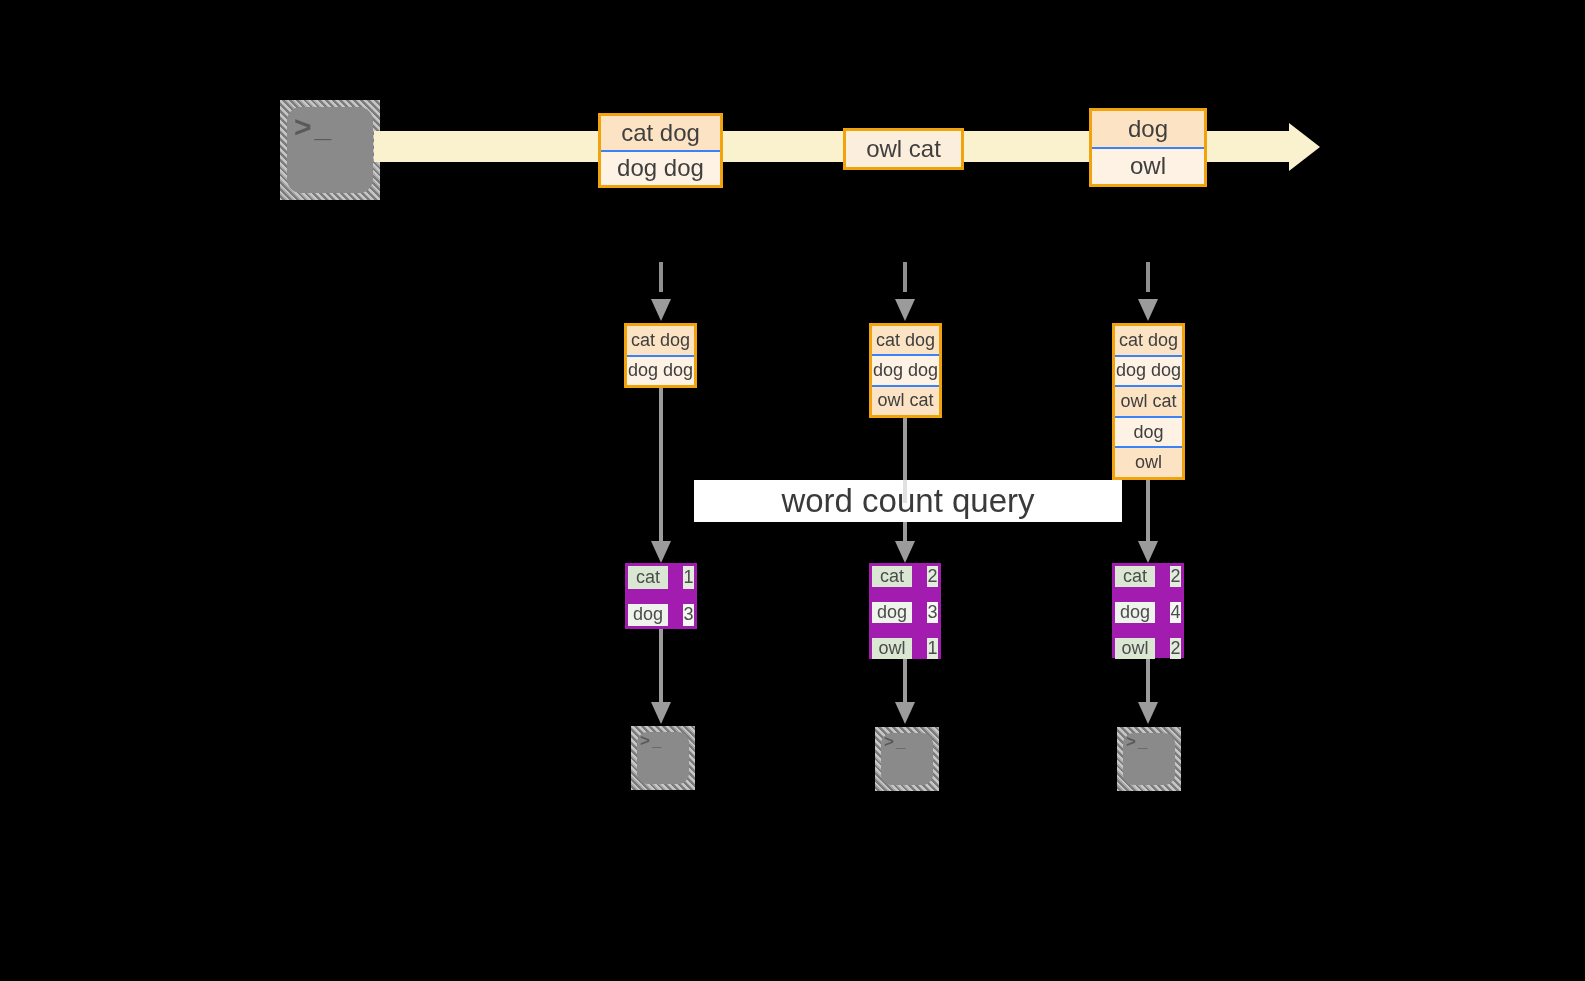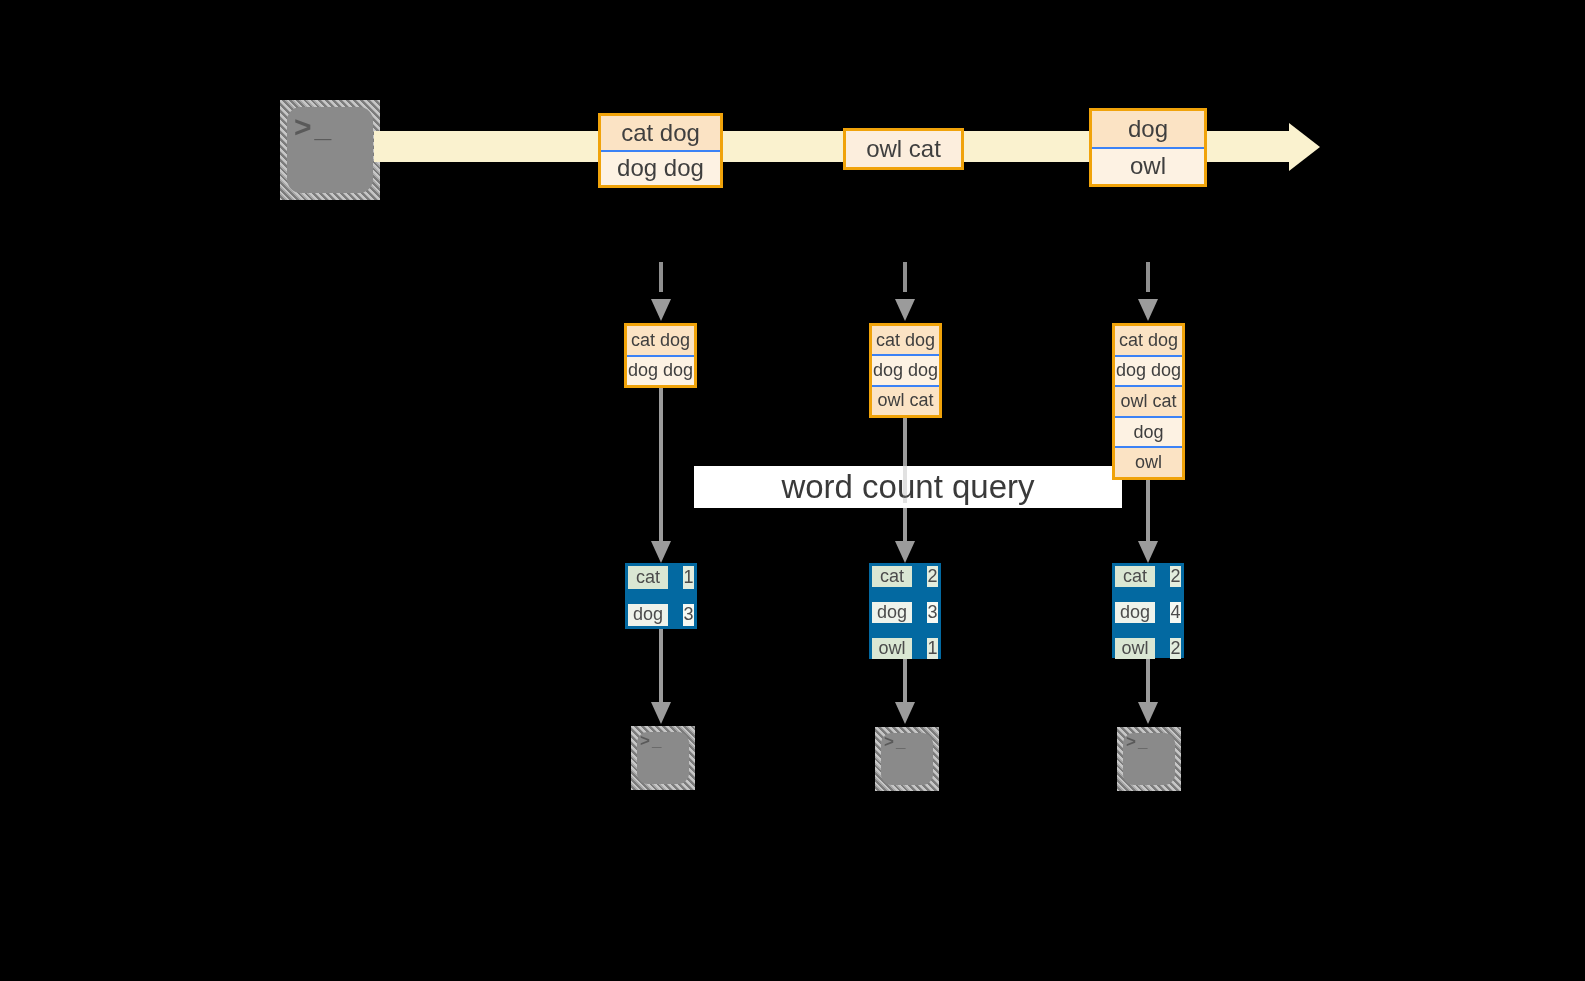--- a/index.html
+++ b/index.html
@@ -38,27 +38,27 @@
   #batch-2{left:869px;top:323px;width:73px;height:95px;}
   #batch-3{left:1112px;top:323px;width:73px;height:157px;z-index:10;}
 
   
   .vline{position:absolute;width:4px;background:#9b9b9b;z-index:1;}
   .vhead{position:absolute;width:0;height:0;border-left:10px solid transparent;
     border-right:10px solid transparent;border-top:22px solid #9b9b9b;z-index:1;}
   .dash{position:absolute;width:4px;height:30px;background:#8f8f8f;}
 
   
-  #query-banner{left:694px;top:466px;width:428px;height:42px;background:#ffffff;z-index:5;
+  #query-banner{left:694px;top:480px;width:428px;height:42px;background:#ffffff;z-index:5;
     display:flex;align-items:center;justify-content:center;}
   #query-banner span{font-size:33px;color:#3a3a3a;}
   #banner-line{left:903px;top:461px;width:4px;height:42px;background:rgba(155,155,155,0.30);z-index:6;}
 
   
-  .gtable{position:absolute;background:#0369a1;padding:3px;box-sizing:border-box;display:grid;
+  .gtable{position:absolute;background:#a21caf;padding:3px;box-sizing:border-box;display:grid;
     grid-gap:3px;grid-template-columns:40px 1fr;z-index:2;gap:15px;}
   .gtable .cell{display:flex;align-items:center;justify-content:center;font-size:18px;color:#4c4c4c;}
   .gtable .w.odd{background:#dae7d3;}  .gtable .c.odd{background:#e3edde;}
   .gtable .w.even{background:#eef3eb;} .gtable .c.even{background:#f6f9f3;}
   #table-1{left:625px;top:563px;width:72px;height:66px;}
   #table-2{left:869px;top:563px;width:72px;height:96px;}
   #table-3{left:1112px;top:563px;width:72px;height:95px;}
 </style>
 </head>
 <body>

